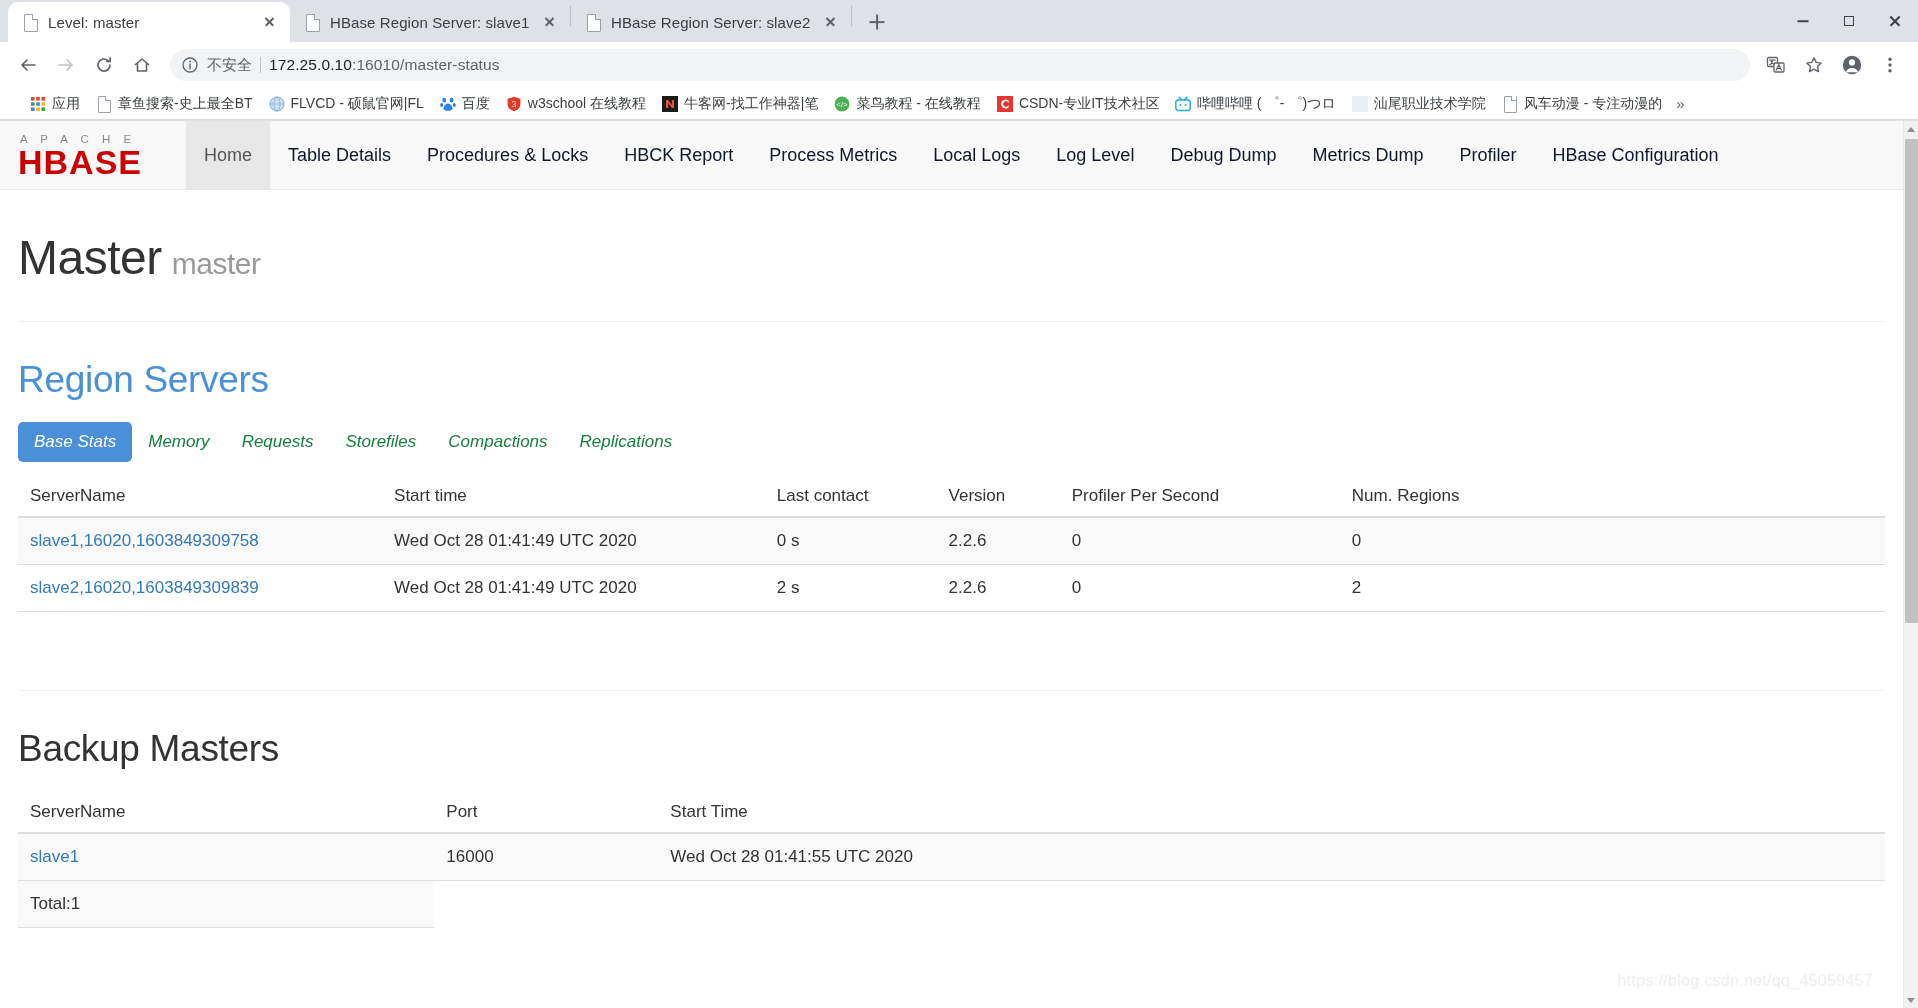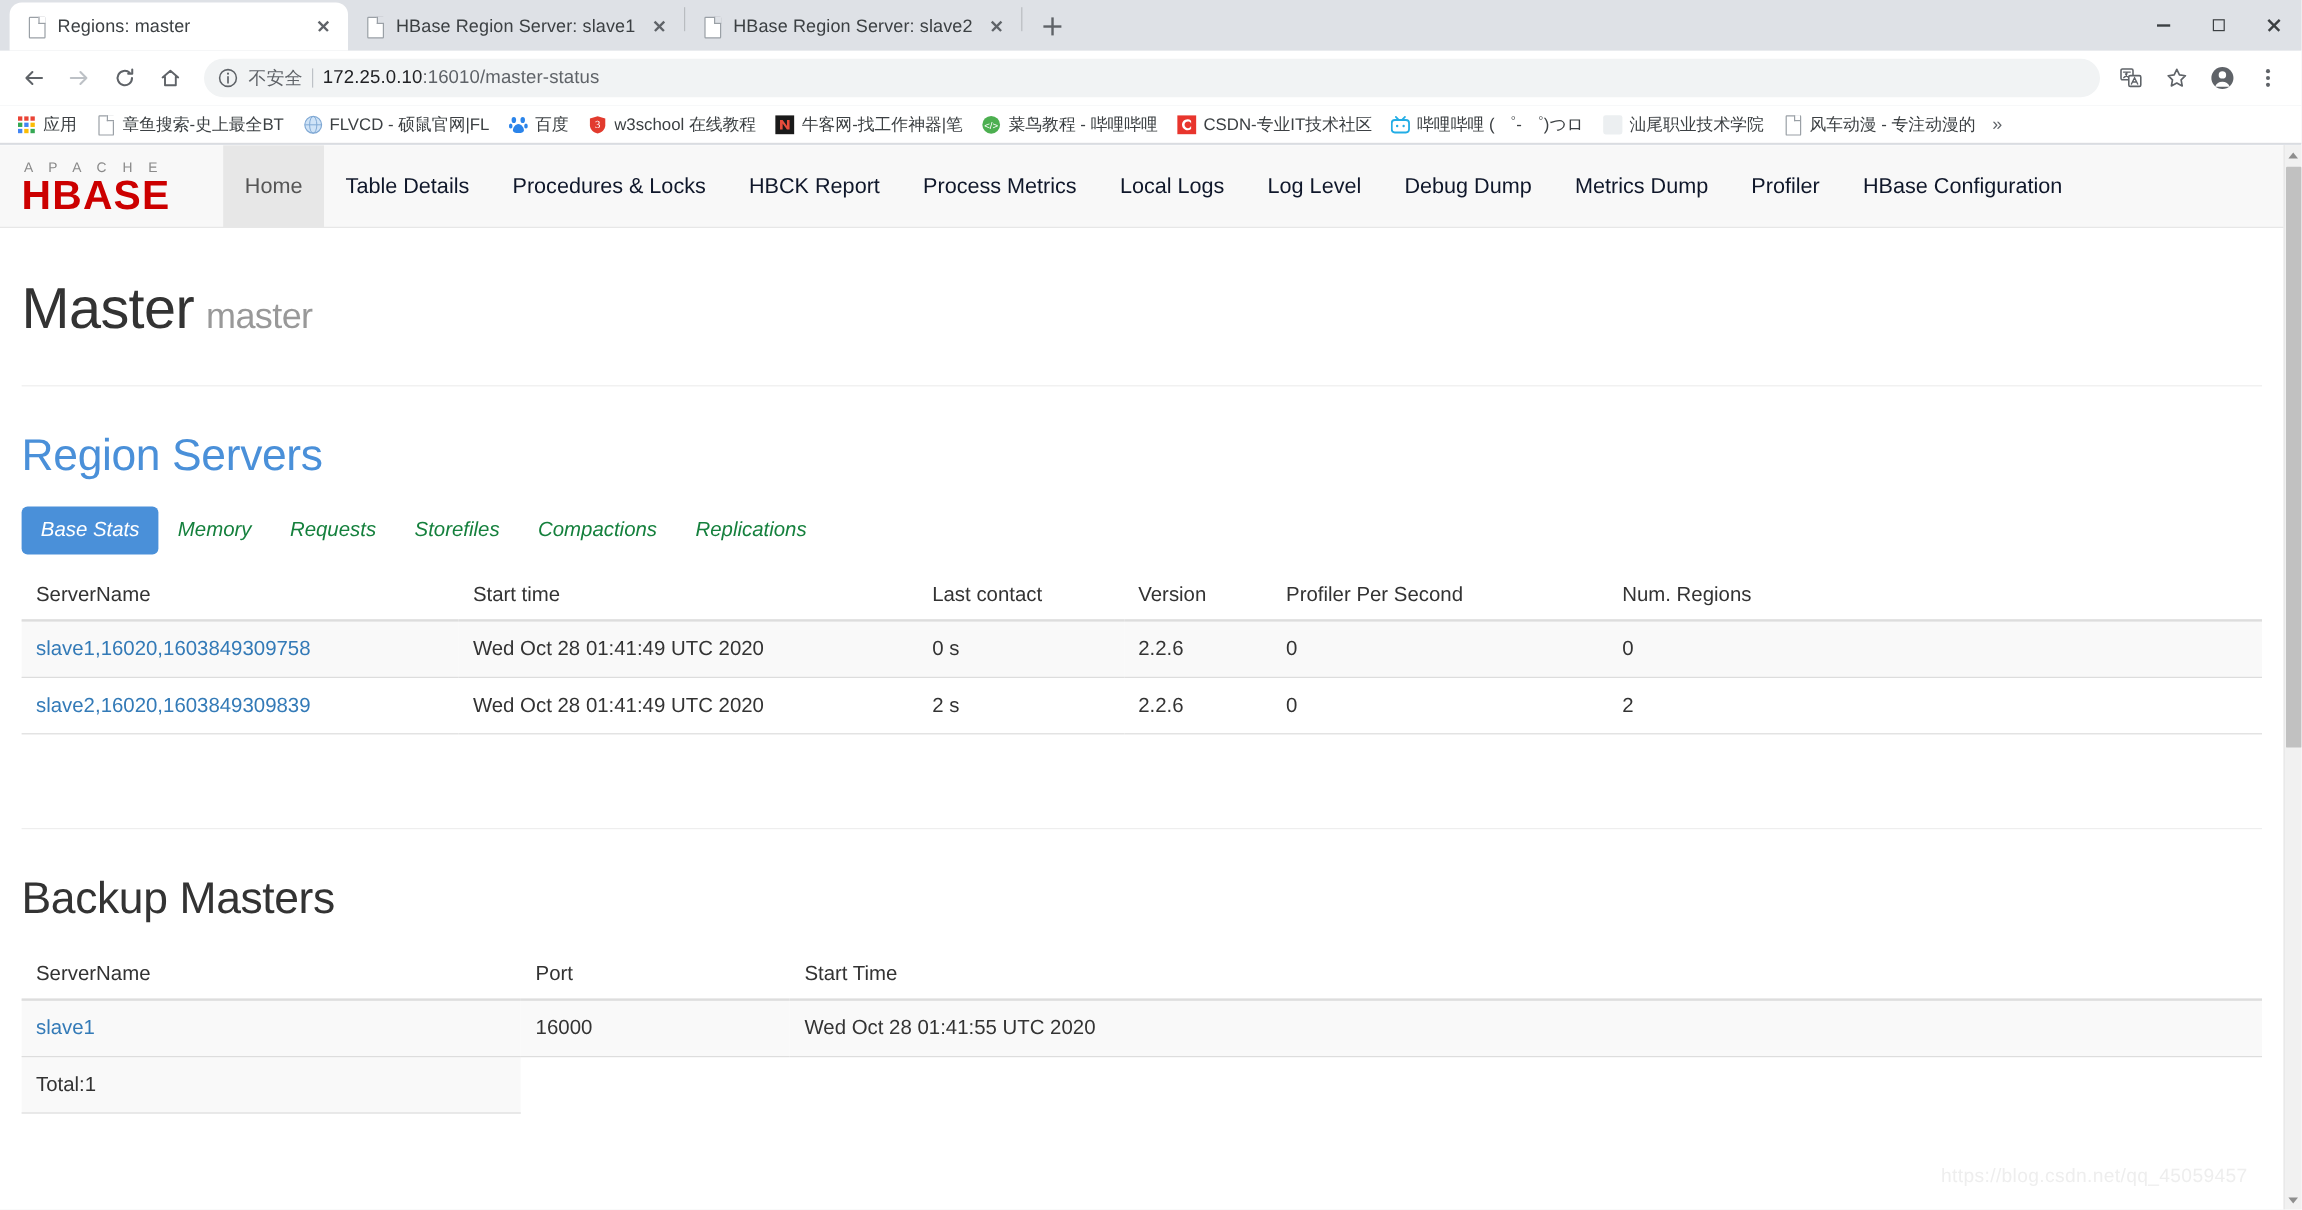--- a/index.html
+++ b/index.html
@@ -81,21 +81,21 @@
   }
   .omni-info { width:18px; height:18px; flex:0 0 18px; position:relative; }
   .omni-notsecure { font-size:15px; color:#5f6368; white-space:nowrap; }
   .omni-div { width:1px; height:16px; background:#bdc1c6; }
   .omni-url { font-size:15.5px; color:#202124; white-space:nowrap; letter-spacing:.1px; }
   .omni-url .dim { color:#5f6368; }
   .tb-right { display:flex; align-items:center; gap:2px; margin-left:6px; }
 
   .bookmarks {
     height:32px; background:#ffffff; display:flex; align-items:center;
-    padding:0 6px; gap:0px; overflow:hidden; white-space:nowrap;
+    padding:0 22px; gap:0px; overflow:hidden; white-space:nowrap;
     border-bottom:1px solid #dadce0;
   }
   .bm {
     display:flex; align-items:center; gap:6px; padding:3px 8px; border-radius:4px;
     font-size:14px; color:#3c4043; max-width:178px; overflow:hidden;
   }
   .bm-label { overflow:hidden; white-space:nowrap; }
   .bm-ico { width:16px; height:16px; flex:0 0 16px; position:relative; border-radius:2px; }
   .bm-chev { padding:3px 6px; font-size:15px; color:#5f6368; }
 
@@ -211,21 +211,21 @@
 </style>
 </head>
 <body>
 
 <div class="browser">
 
   <div class="tabstrip">
 
     <div class="tab active">
       <span class="tab-favicon ico-page"></span>
-      <span class="tab-title">Regions: master</span>
+      <span class="tab-title">Level: master</span>
       <span class="tab-close"></span>
     </div>
 
     <div class="tab inactive">
       <span class="tab-favicon ico-page"></span>
       <span class="tab-title">HBase Region Server: slave1</span>
       <span class="tab-close"></span>
     </div>
 
     <div class="tab-sep"></div>
@@ -389,21 +389,21 @@
       <span class="bm-label">牛客网-找工作神器|笔</span>
     </div>
 
     <div class="bm">
       <span class="bm-ico">
         <svg width="16" height="16" viewBox="0 0 16 16">
             <circle cx="8" cy="8" r="7.4" fill="#4caf50"></circle>
             <text x="8" y="11.4" font-size="8" font-family="Liberation Sans, sans-serif" fill="#fff" text-anchor="middle">&lt;/&gt;</text>
           </svg>
       </span>
-      <span class="bm-label">菜鸟教程 - 哔哩哔哩</span>
+      <span class="bm-label">菜鸟教程 - 在线教程</span>
     </div>
 
     <div class="bm">
       <span class="bm-ico">
         <svg width="16" height="16" viewBox="0 0 16 16">
             <rect width="16" height="16" fill="#e8352d"></rect>
             <path d="M11.6 4.6A4.6 4.6 0 0 0 4 8a4.6 4.6 0 0 0 7.6 3.4v-2.6A2.8 2.8 0 1 1 11.6 7.2z" fill="#fff"></path>
           </svg>
       </span>
       <span class="bm-label">CSDN-专业IT技术社区</span>

